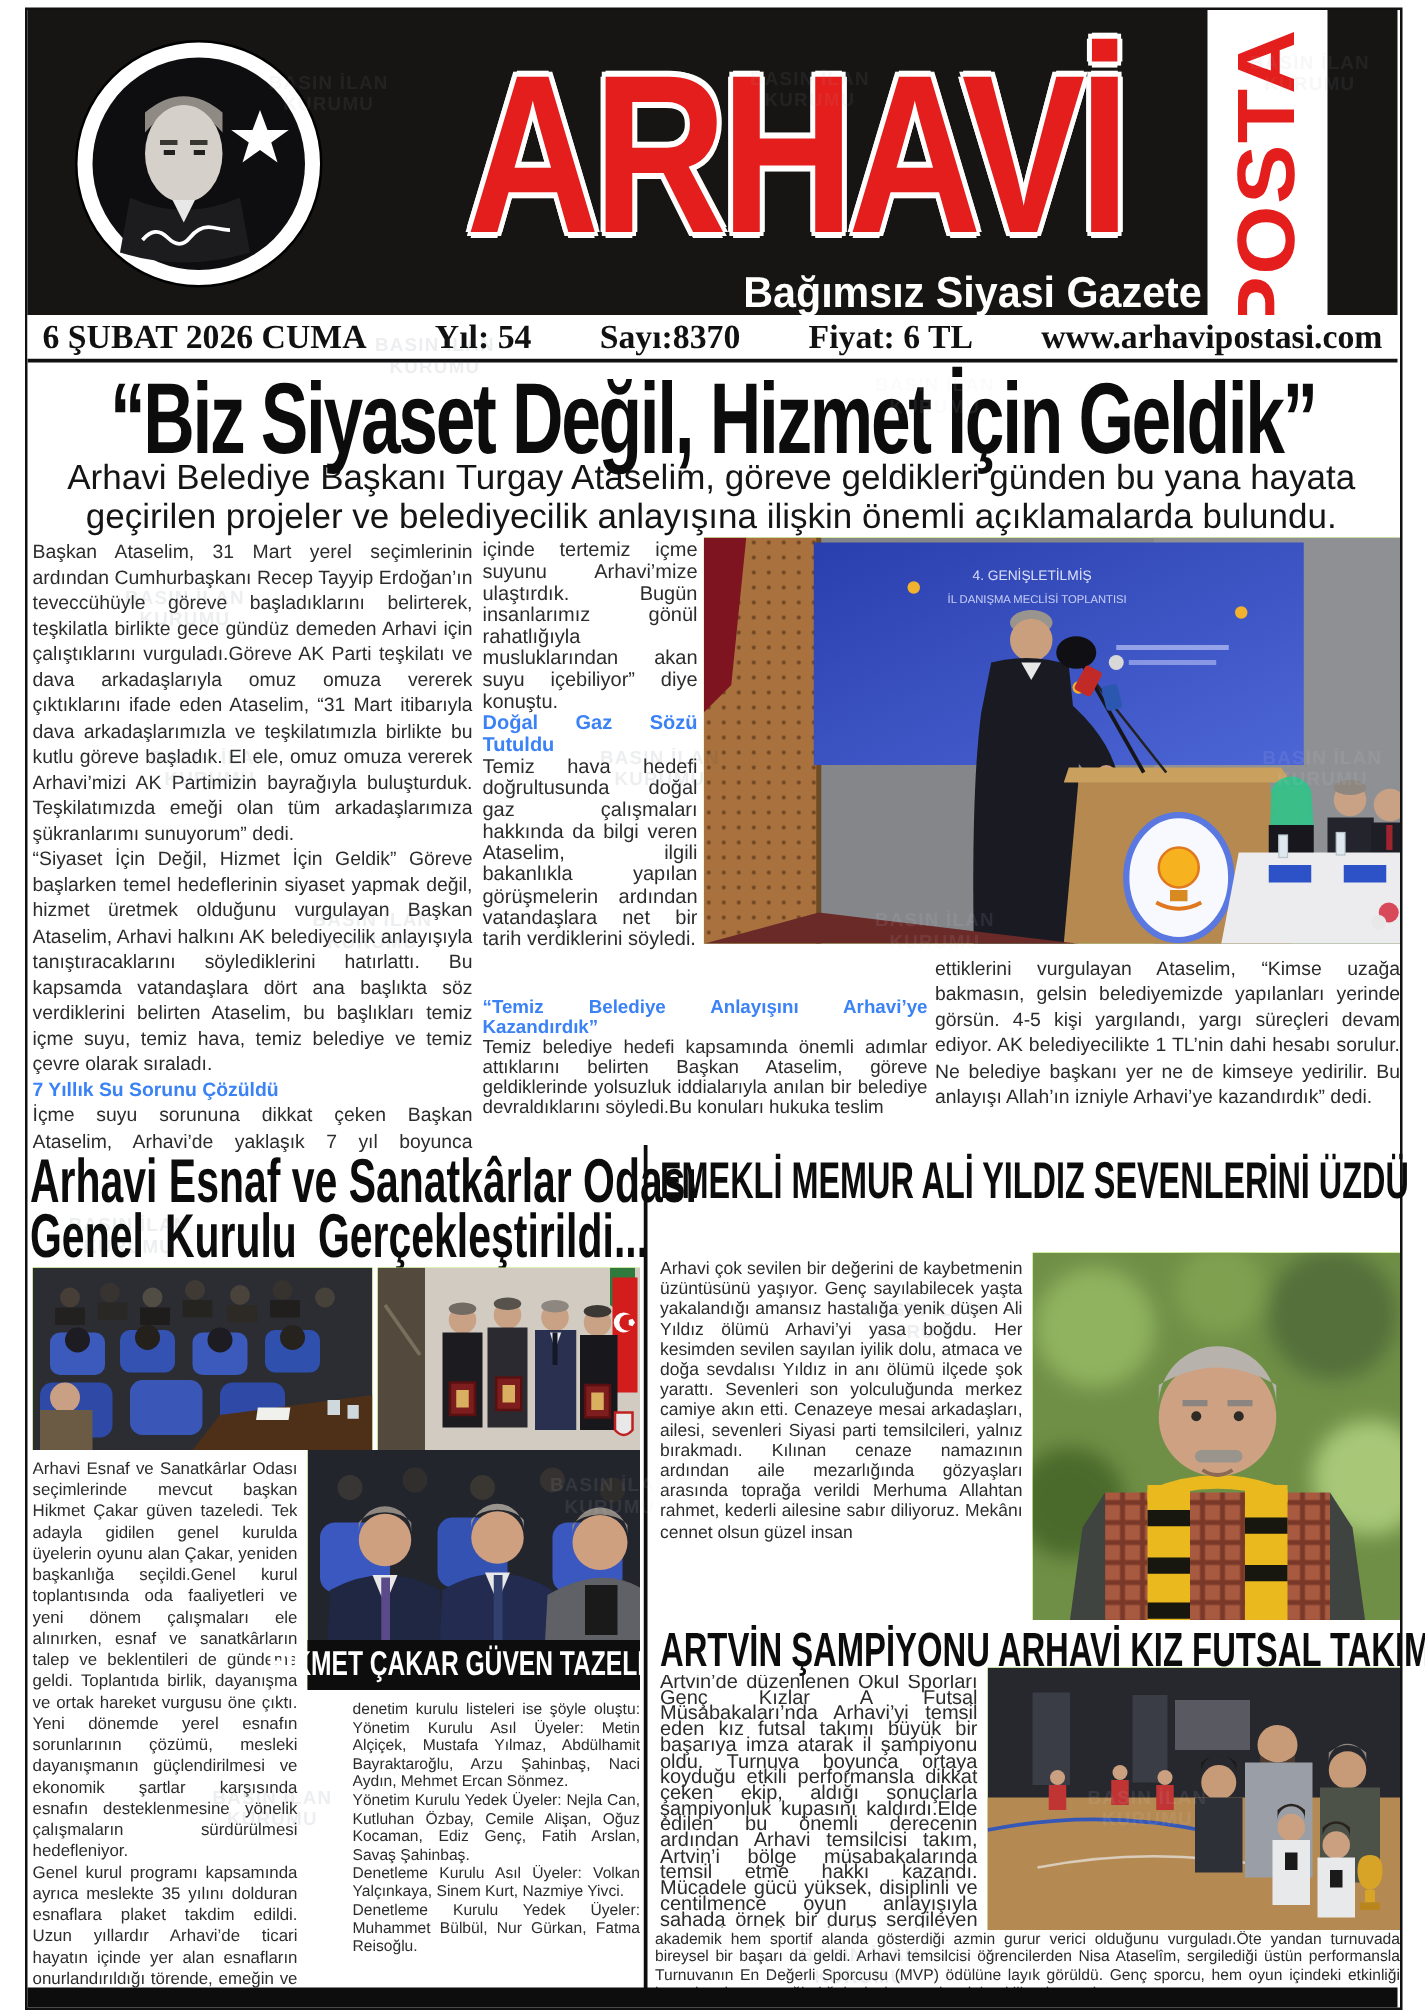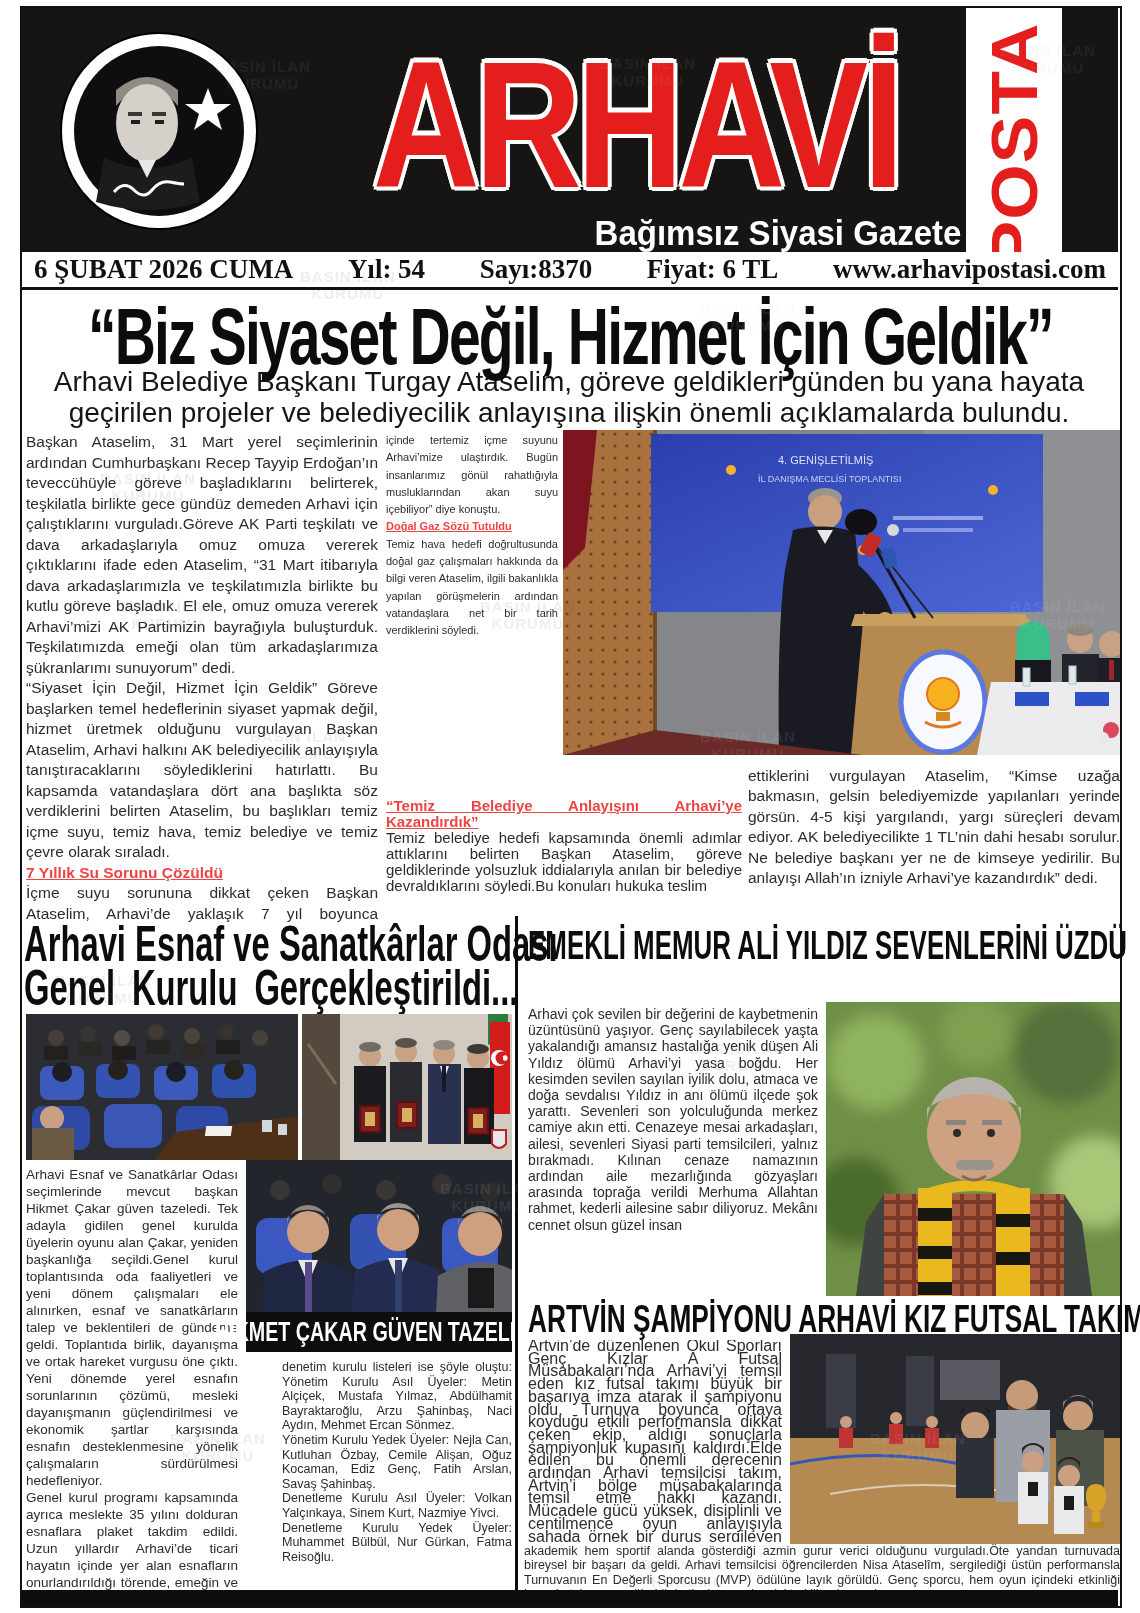--- a/index.html
+++ b/index.html
@@ -24,23 +24,23 @@
     display:flex;align-items:center;justify-content:space-between;padding:4px 12px;box-sizing:border-box;
     font-family:"Liberation Serif",serif;font-weight:700;font-size:27px;color:#111;white-space:nowrap;}
   
   .cond{display:inline-block;font-weight:800;color:#0c0c0c;white-space:nowrap;line-height:1;}
   #lead-headline{left:22px;top:296px;width:1096px;text-align:center;}
   #lead-headline .cond{font-size:62px;transform:scale(0.92,1.30);transform-origin:center top;letter-spacing:-2px;}
   #lead-dek{left:36px;top:366px;width:1066px;text-align:center;font-size:28px;color:#151515;line-height:1.12;}
   
   .col{position:absolute;text-align:justify;color:#2c2c2c;overflow:hidden;}
   .col p{margin:0;}
-  .bh{font-weight:700;color:#ef4444;text-decoration:underline;}
+  .bh{font-weight:700;color:#3b82f6;}
   #colA{left:26px;top:432px;width:352px;height:492px;font-size:15.5px;line-height:20.5px;}
-  #colB{left:386px;top:432px;width:172px;height:366px;font-size:11px;line-height:17.3px;}
+  #colB{left:386px;top:432px;width:172px;height:366px;font-size:16px;line-height:17.3px;}
   #colBw{left:386px;top:798px;width:356px;height:128px;font-size:15px;line-height:16.1px;}
   #colC{left:748px;top:766px;width:372px;height:146px;font-size:15.5px;line-height:20.4px;}
   
   .photo{position:absolute;overflow:hidden;background:#bef264;}
   #photo-main{left:563px;top:430px;width:557px;height:325px;}
   #photo-esnaf-a{left:26px;top:1014px;width:272px;height:146px;}
   #photo-esnaf-b{left:302px;top:1014px;width:210px;height:146px;}
   #photo-esnaf-c{left:246px;top:1160px;width:266px;height:192px;}
   #photo-obit{left:826px;top:1002px;width:294px;height:294px;}
   #photo-futsal{left:790px;top:1334px;width:330px;height:210px;}

